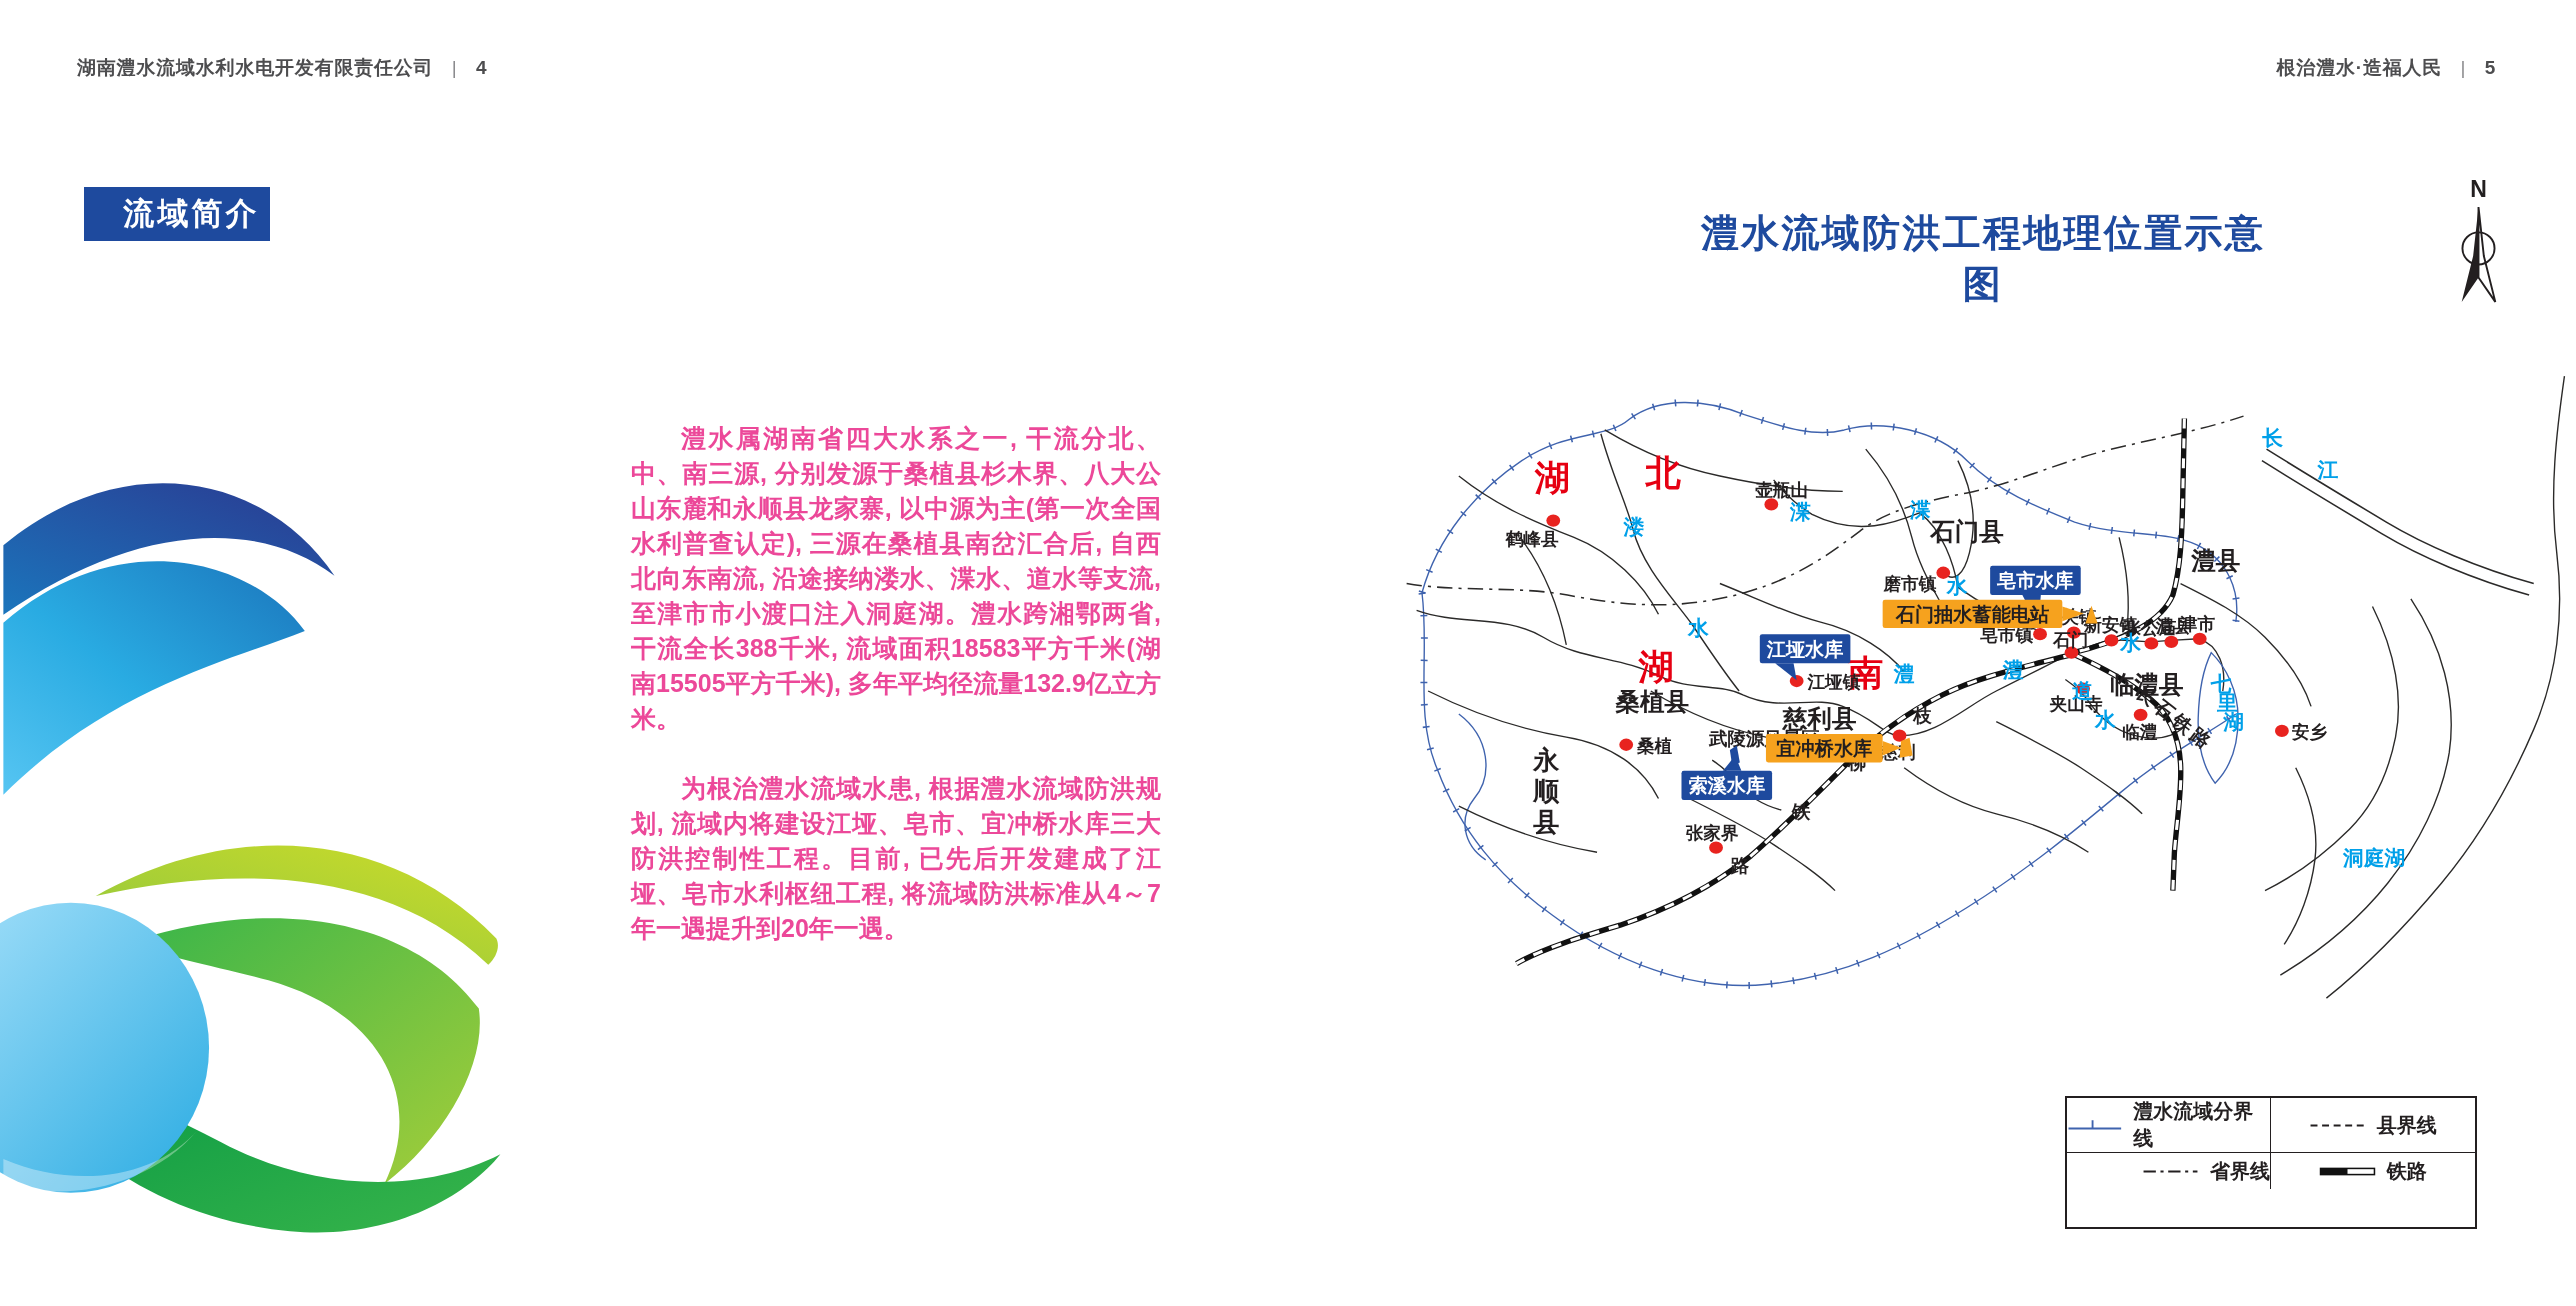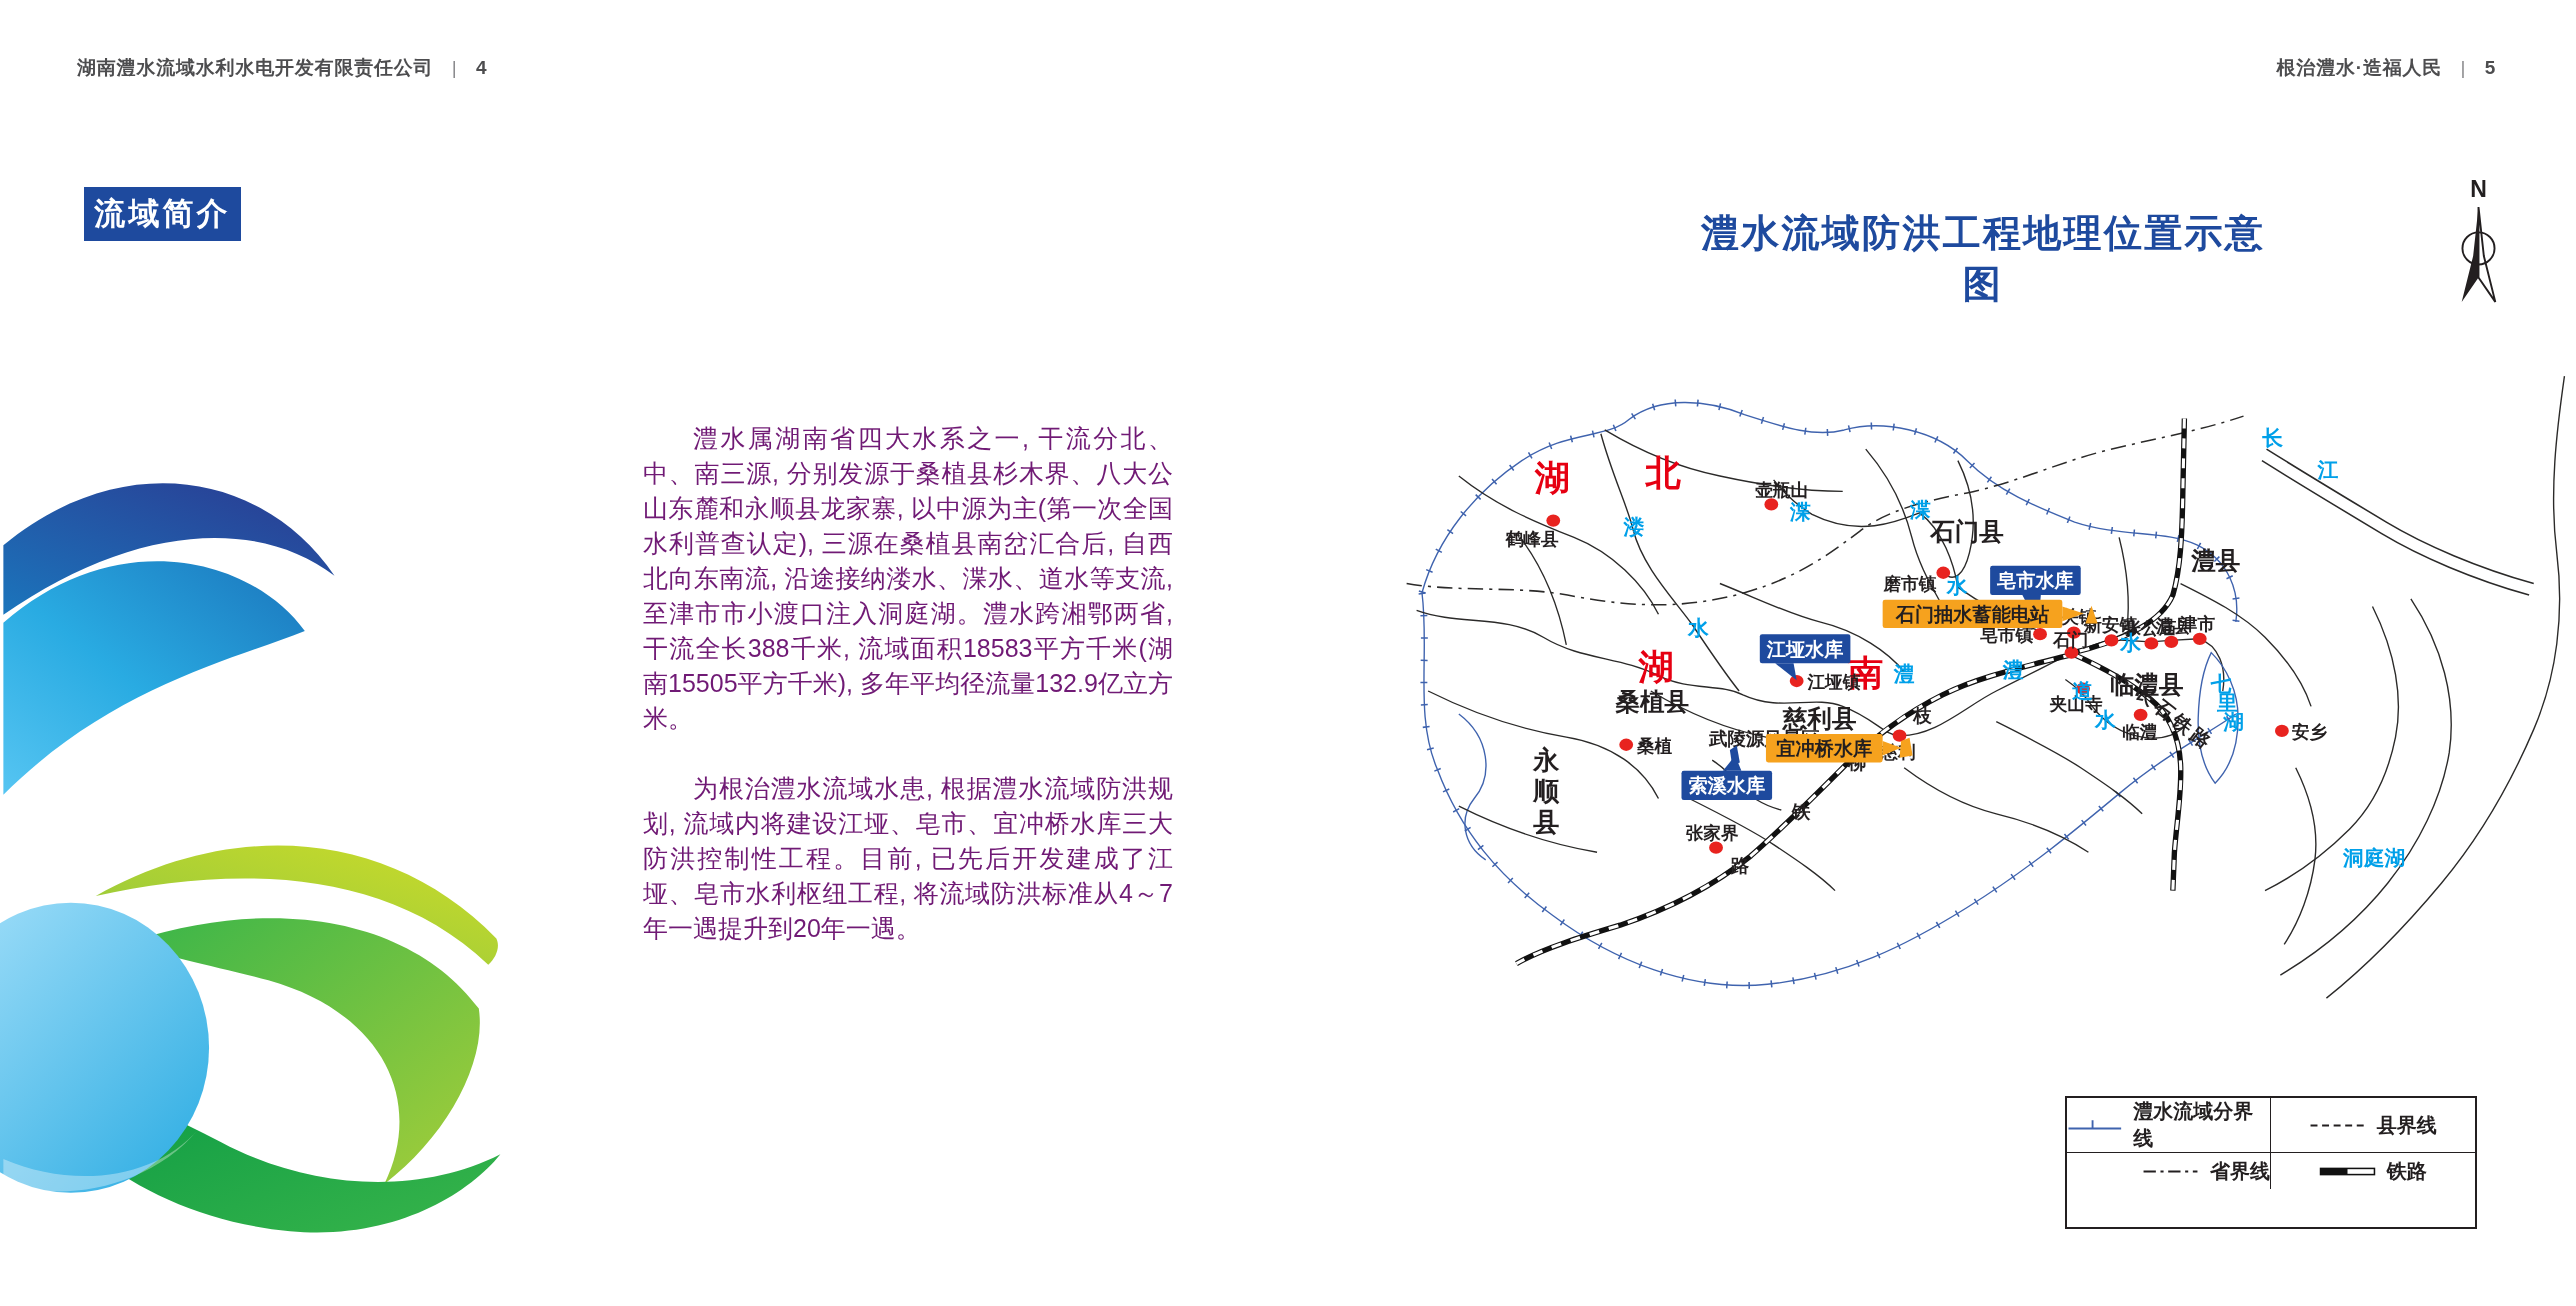--- a/index.html
+++ b/index.html
@@ -10,24 +10,25 @@
   
   .hdr{position:absolute;top:55px;font-size:19px;font-weight:bold;color:#4d4d4f;letter-spacing:0.8px;}
   .hdr .sep{margin:0 12.3px;color:#8a8a8d;font-weight:normal;}
   #hdr-left{left:77px;}
   #hdr-right{right:80px;text-align:right;}
   
   .section-title{
     position:absolute;left:84px;top:187px;width:157px;height:54px;background:#1e4a9e;
     color:#ffffff;font-size:31px;font-weight:bold;display:flex;align-items:center;justify-content:center;
     letter-spacing:3.1px;
+    padding-left:29px;
   }
   .intro-text{
     position:absolute;left:631px;top:421px;width:530px;
-    font-size:25px;line-height:35px;font-weight:400;color:#701a75;text-align:justify;margin-left:12px;
+    font-size:25px;line-height:35px;font-weight:700;color:#ec4899;text-align:justify;
   }
   .intro-text p{margin:0 0 35px 0;text-indent:2em;}
   #logo-svg{position:absolute;left:0px;top:399px;width:553px;height:907px;overflow:visible;}
   
   .map-title{
     position:absolute;left:1699px;top:184px;width:568px;text-align:center;
     font-size:38px;font-weight:bold;color:#1e4a9e;letter-spacing:2.3px;margin-top:24px;
   }
   .north{position:absolute;left:2454px;top:178px;width:49px;text-align:center;}
   .north .n-label{font-size:23px;font-weight:bold;color:#231f20;line-height:23px;}

